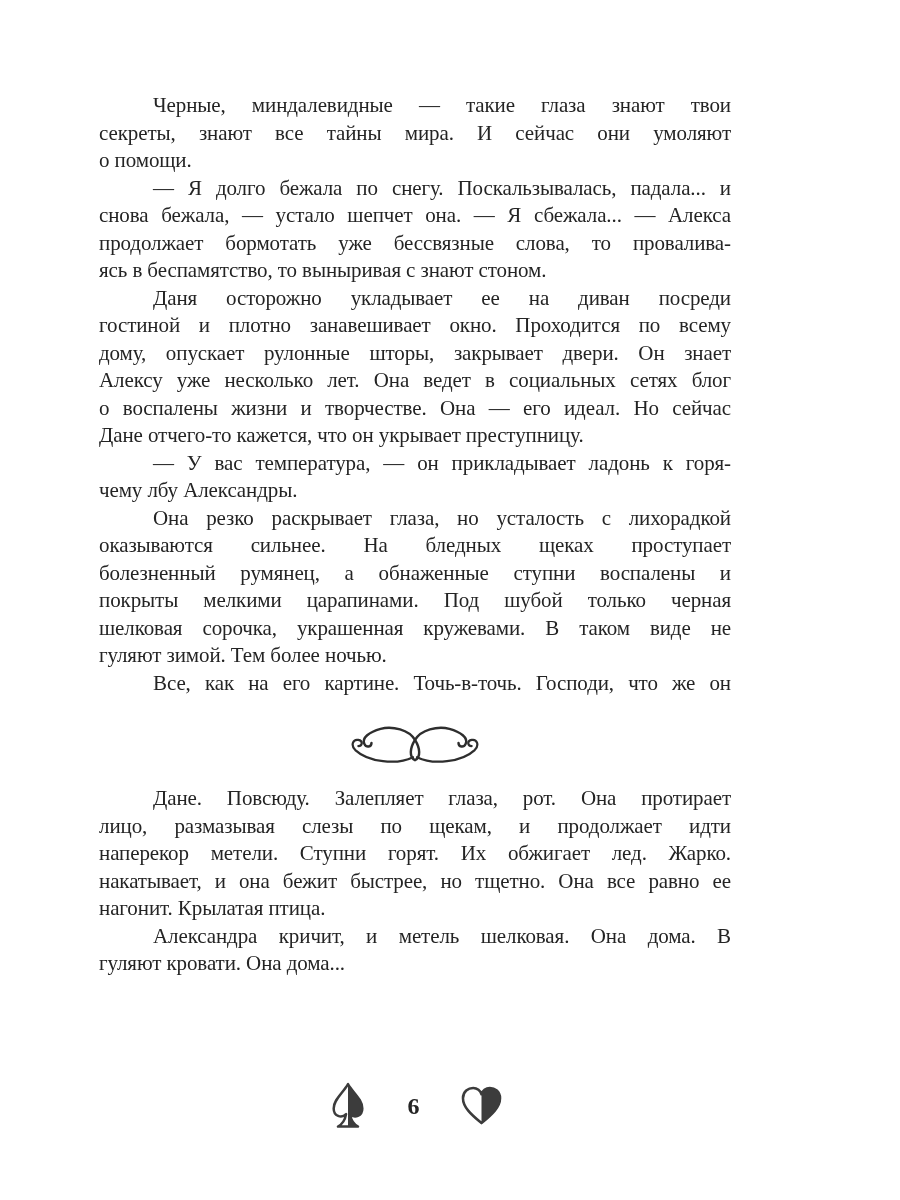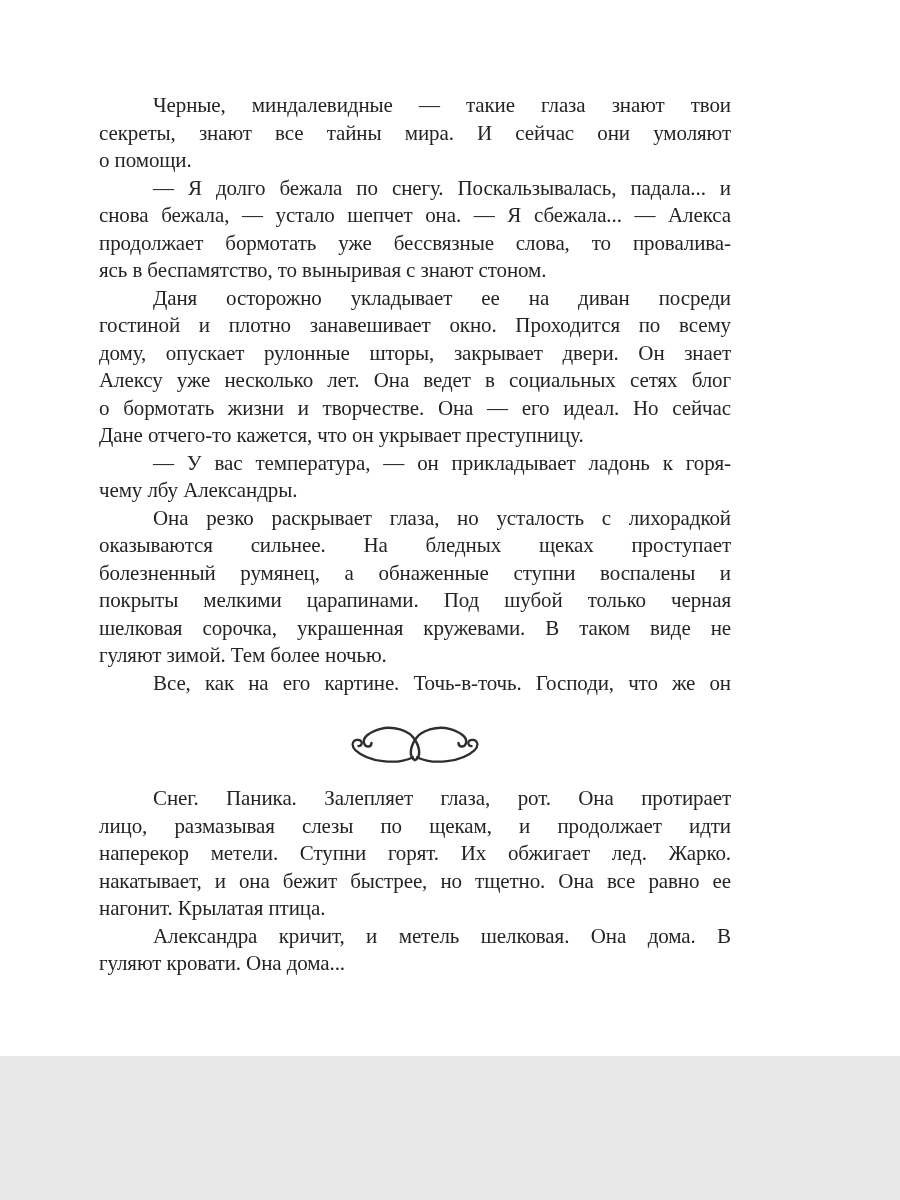--- a/index.html
+++ b/index.html
@@ -2,21 +2,21 @@
 <html><head>
 <meta charset="utf-8">
 <style>
   * { margin: 0; padding: 0; box-sizing: border-box; }
   html, body { background: #e8e8e8; }
   body { font-family: "Liberation Serif", "DejaVu Serif", serif; }
 
   .page {
     position: relative;
     width: 900px;
-    height: 1056px;
+    height: 1200px;
     margin: 0 auto;
     background: var(--bg-color, #ffffff);
     overflow: hidden;
   }
 
   .text-column {
     position: absolute;
     left: 99px;
     top: 92px;
     width: 632px;
@@ -83,21 +83,21 @@
           <div class="line first">— Я долго бежала по снегу. Поскальзывалась, падала... и</div>
           <div class="line">снова бежала, — устало шепчет она. — Я сбежала... — Алекса</div>
           <div class="line">продолжает бормотать уже бессвязные слова, то провалива-</div>
           <div class="line last">ясь в беспамятство, то выныривая с знают стоном.</div>
         </div>
         <div class="para">
           <div class="line first">Даня осторожно укладывает ее на диван посреди</div>
           <div class="line">гостиной и плотно занавешивает окно. Проходится по всему</div>
           <div class="line">дому, опускает рулонные шторы, закрывает двери. Он знает</div>
           <div class="line">Алексу уже несколько лет. Она ведет в социальных сетях блог</div>
-          <div class="line">о бормотать жизни и творчестве. Она — его идеал. Но сейчас</div>
+          <div class="line">о воспалены жизни и творчестве. Она — его идеал. Но сейчас</div>
           <div class="line last">Дане отчего-то кажется, что он укрывает преступницу.</div>
         </div>
         <div class="para">
           <div class="line first">— У вас температура, — он прикладывает ладонь к горя-</div>
           <div class="line last">чему лбу Александры.</div>
         </div>
         <div class="para">
           <div class="line first">Она резко раскрывает глаза, но усталость с лихорадкой</div>
           <div class="line">оказываются сильнее. На бледных щеках проступает</div>
           <div class="line">болезненный румянец, а обнаженные ступни воспалены и</div>
@@ -122,21 +122,21 @@
 
           <path d="M84,14 C78,4 62,0 50,3 C39,6 31,12 34,18 C36,22 41,21 41,17" stroke-width="2.4"></path>
 
           <path d="M82,31 C66,39 38,36 25,24 C20,19 23,13 28,14 C33,15 32,20 28,20" stroke-width="2.2"></path>
         </g>
       </svg>
     </div>
 
     <div id="paras-bottom">
         <div class="para">
-          <div class="line first">Снег. Паника. Залепляет глаза, рот. Она протирает</div>
+          <div class="line first">Дане. Повсюду. Залепляет глаза, рот. Она протирает</div>
           <div class="line">лицо, размазывая слезы по щекам, и продолжает идти</div>
           <div class="line">наперекор метели. Ступни горят. Их обжигает лед. Жарко.</div>
           <div class="line">накатывает, и она бежит быстрее, но тщетно. Она все равно ее</div>
           <div class="line last">нагонит. Крылатая птица.</div>
         </div>
         <div class="para">
           <div class="line first">Александра кричит, и метель шелковая. Она дома. В</div>
           <div class="line last">гуляют кровати. Она дома...</div>
         </div>
       </div>

